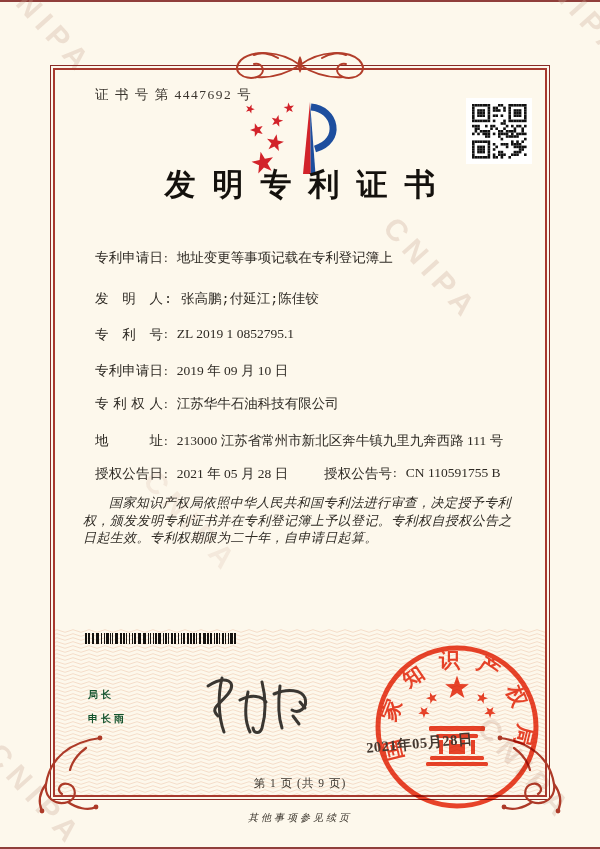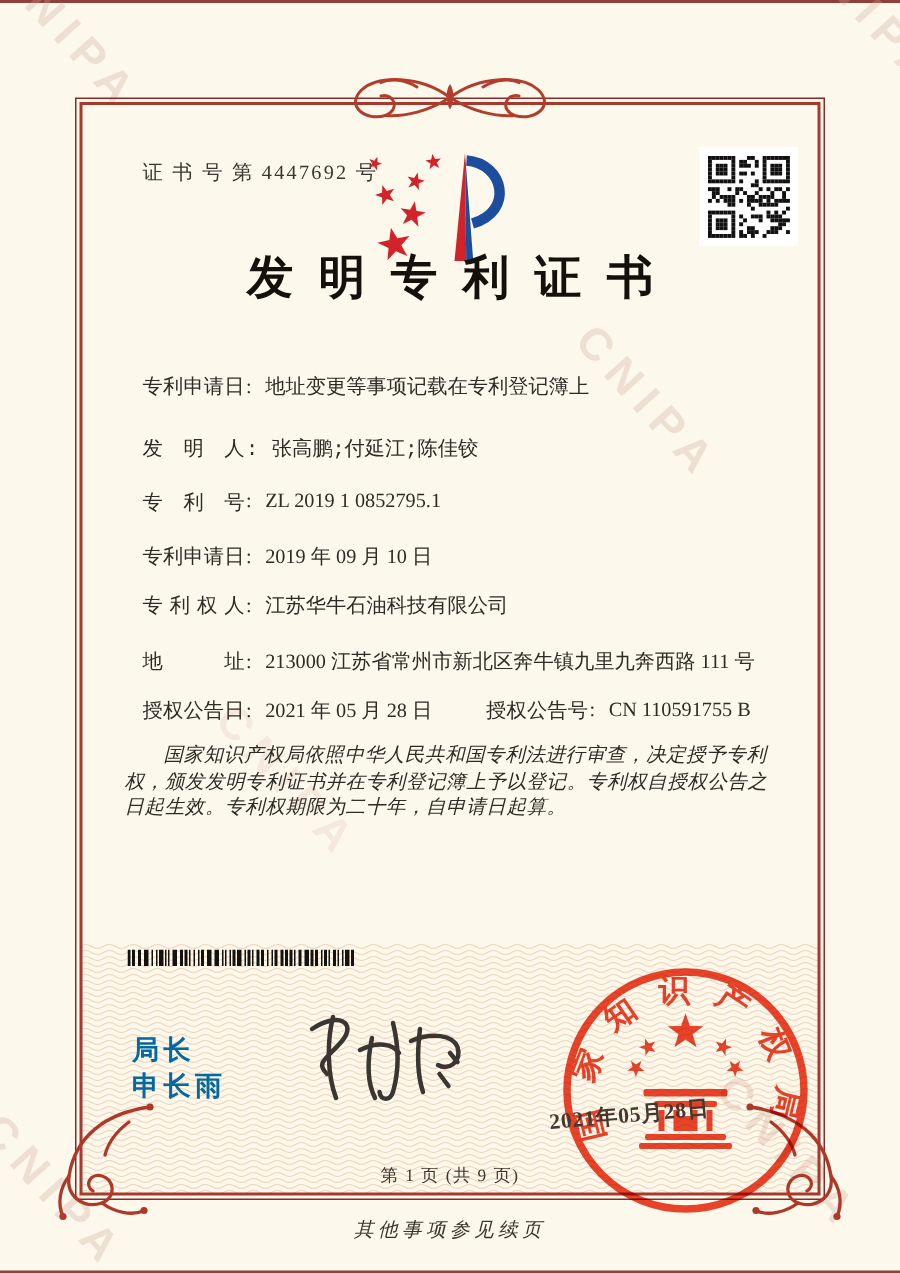--- a/index.html
+++ b/index.html
@@ -7,46 +7,46 @@
        background:#fdf8ec;font-family:"Liberation Serif","DejaVu Serif",serif;color:#33302a;}
   .abs{position:absolute;}
   .edge-line{left:0;width:600px;height:2px;background:#7c1f1c;opacity:.85;}
   
   .wm{font-family:"Liberation Sans","DejaVu Sans",sans-serif;font-size:30px;font-weight:700;
       letter-spacing:7px;color:rgba(201,166,146,.30);transform:rotate(48deg);z-index:0;white-space:nowrap;}
   
   .frame-outer{left:50px;top:65px;width:498px;height:733px;border:1px solid #8a2a26;z-index:1;}
   .frame-inner{position:absolute;left:2px;top:2px;right:2px;bottom:2px;border:2.5px solid #a8392e;}
   
-  .certno{left:95px;top:106px;font-size:13.5px;letter-spacing:1.5px;color:#3a352e;z-index:2;text-align:right;}
+  .certno{left:95px;top:86px;font-size:13.5px;letter-spacing:1.5px;color:#3a352e;z-index:2;text-align:right;}
   .qr-wrap{left:466px;top:98px;width:66px;height:66px;background:#fff;z-index:2;}
   .title{left:0;top:164px;width:600px;text-align:center;font-size:31px;font-weight:700;
          letter-spacing:17px;text-indent:17px;color:#14110d;z-index:2;}
   
   .frow{left:95px;font-size:13.5px;z-index:2;white-space:nowrap;color:#2e2a24;}
   .flabel{display:inline-block;width:68px;text-align:justify;text-align-last:justify;vertical-align:top;}
   .fcolon{margin:0 9px 0 1px;}
   .pair2{position:absolute;left:213px;top:0;white-space:nowrap;}
   .pair2 .flabel{width:68px;margin-left:16px;}
   
   .paras{left:83px;top:494px;width:438px;font-size:13px;line-height:17.6px;
          font-style:italic;letter-spacing:.4px;color:#2e2a24;z-index:2;}
   .paras p{margin:0;text-indent:2em;}
   
   .guilloche{left:53px;top:628px;z-index:1;}
   .barcode{left:85px;top:633px;z-index:2;}
   .director{left:88px;font-family:"Liberation Sans","DejaVu Sans",sans-serif;
-            font-size:18px;font-weight:600;letter-spacing:3px;color:#0369a1;z-index:2;}
+            font-size:10px;font-weight:600;letter-spacing:3px;color:#14532d;z-index:2;}
   .sig{left:192px;top:664px;z-index:2;}
   .seal{left:372px;top:642px;z-index:3;mix-blend-mode:multiply;opacity:.93;}
   .seal-date{left:366px;top:733px;width:130px;font-size:14.5px;font-weight:700;color:#443830;
              letter-spacing:.5px;transform:rotate(-5deg);z-index:4;white-space:nowrap;}
   .pagefoot{left:0;top:776px;width:600px;text-align:center;font-size:11.5px;
             letter-spacing:1px;color:#3a352e;z-index:2;}
-  .contnote{left:0;top:811px;width:600px;text-align:center;font-size:13px;font-style:italic;
+  .contnote{left:0;top:811px;width:600px;text-align:center;font-size:10px;font-style:italic;
             letter-spacing:3px;color:#3a342c;z-index:2;}
   .flourish{z-index:2;pointer-events:none;}
 </style>
 </head>
 <body>
 
 <div class="abs edge-line" style="top:0;"></div>
 <div class="abs edge-line" style="top:847px;"></div>
 
 <div class="abs wm" style="left:-18px;top:6px;">CNIPA</div>

